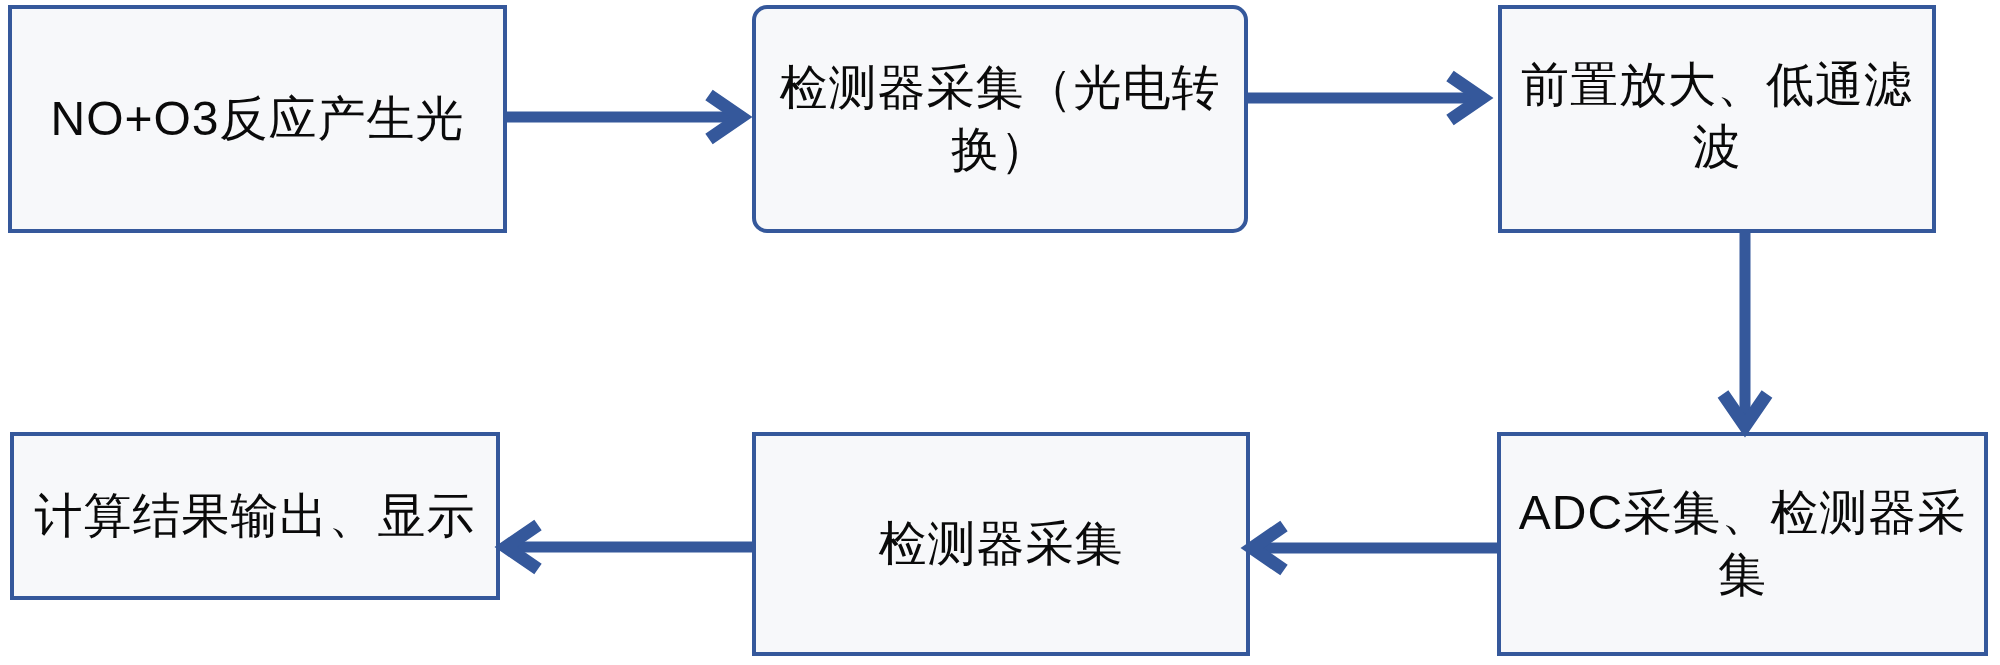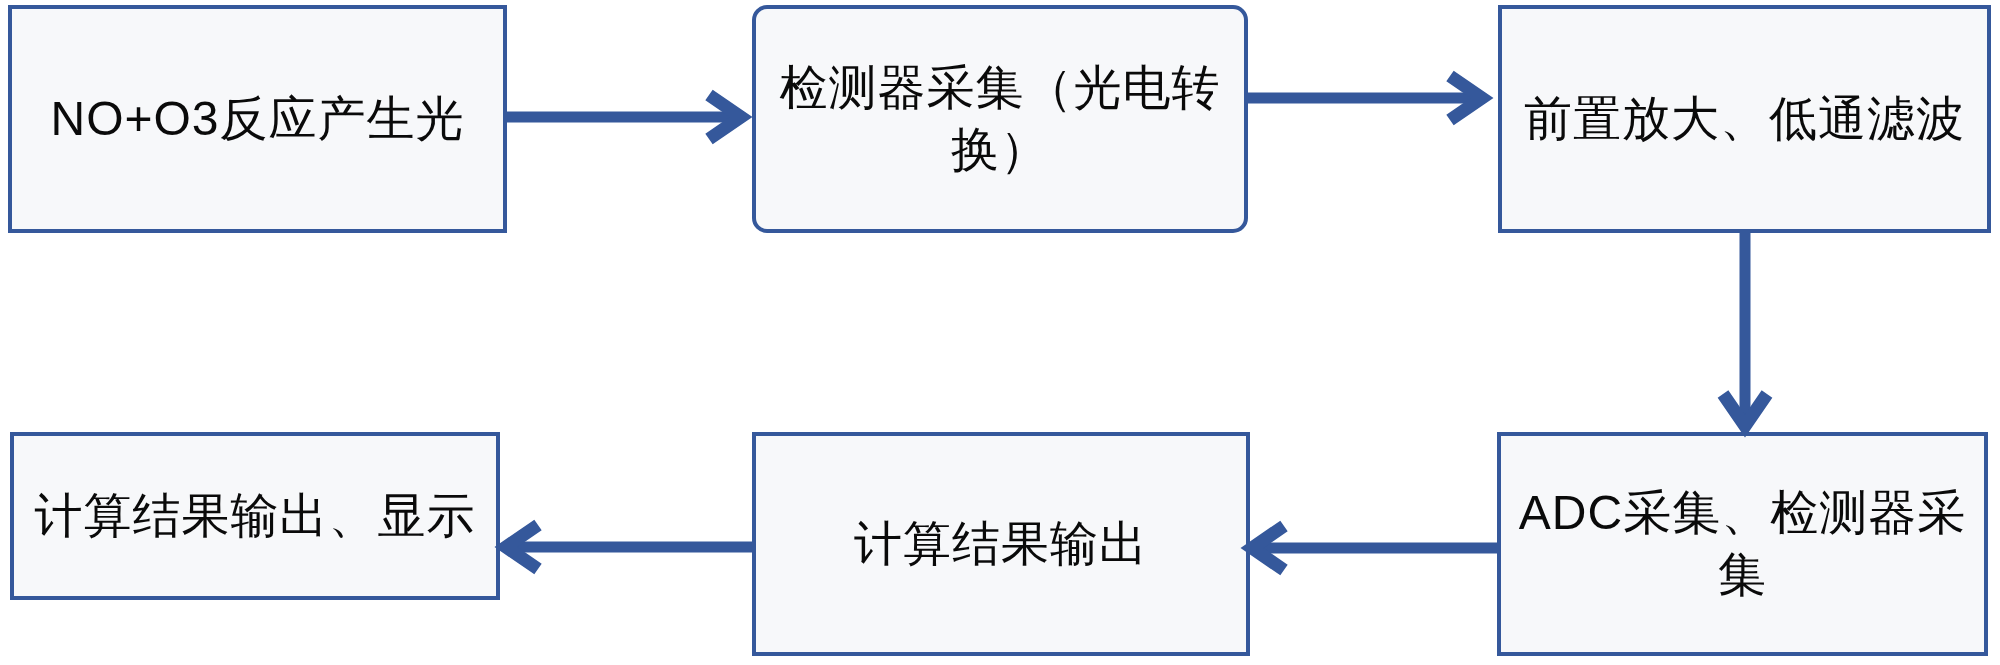--- a/index.html
+++ b/index.html
@@ -49,21 +49,21 @@
   }
   .arrow .head {
     stroke: var(--accent);
     stroke-width: 13;
     fill: none;
     stroke-linejoin: miter;
   }
   
   .box-reaction        { left: 8px;    top: 5px;   width: 499px; height: 228px; }
   .box-detector        { left: 752px;  top: 5px;   width: 496px; height: 228px; border-radius: 15px; }
-  .box-preamp          { left: 1498px; top: 5px;   width: 493px; height: 228px; }
+  .box-preamp          { left: 1498px; top: 5px;   width: 438px; height: 228px; font-family: Liberation Mono, monospace; }
   .box-adc             { left: 1497px; top: 432px; width: 491px; height: 224px; }
   .box-digital-filter  { left: 752px;  top: 432px; width: 498px; height: 224px; }
   .box-output          { left: 10px;   top: 432px; width: 490px; height: 168px; }
   
   .arrow-1 { left: 505px;  top: 87px;  }
   .arrow-2 { left: 1246px; top: 68px;  }
   .arrow-3 { left: 1715px; top: 231px; }
   .arrow-4 { left: 1246px; top: 518px; }
   .arrow-5 { left: 500px;  top: 517px; }
 </style>
@@ -92,21 +92,21 @@
   </div>
 
   <div class="box box-adc">
     <div class="box-label">
       <div>ADC采集、检测器采集</div>
     </div>
   </div>
 
   <div class="box box-digital-filter">
     <div class="box-label">
-      <div>计算结果输出</div>
+      <div>检测器采集</div>
     </div>
   </div>
 
   <div class="box box-output">
     <div class="box-label">
       <div>计算结果输出、显示</div>
     </div>
   </div>
 
   <svg class="arrow arrow-1" width="250" height="60">

